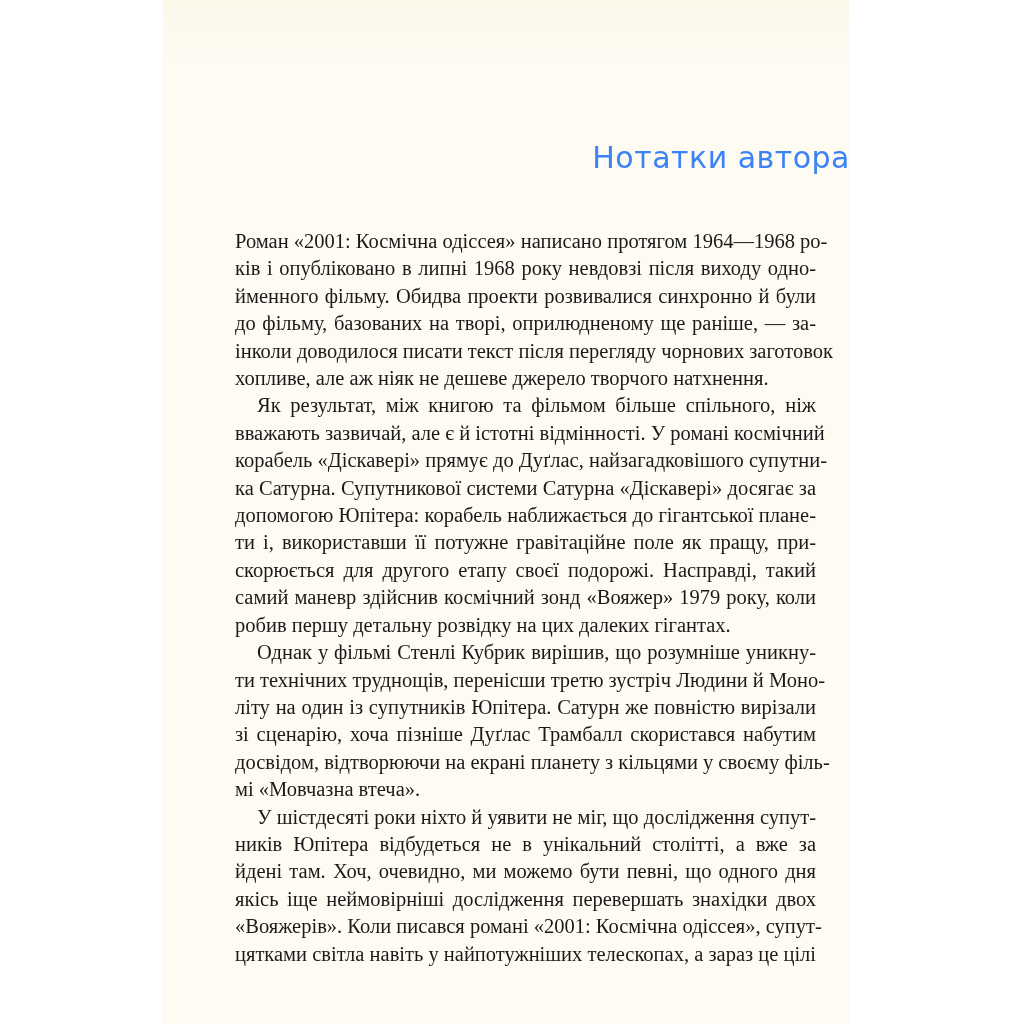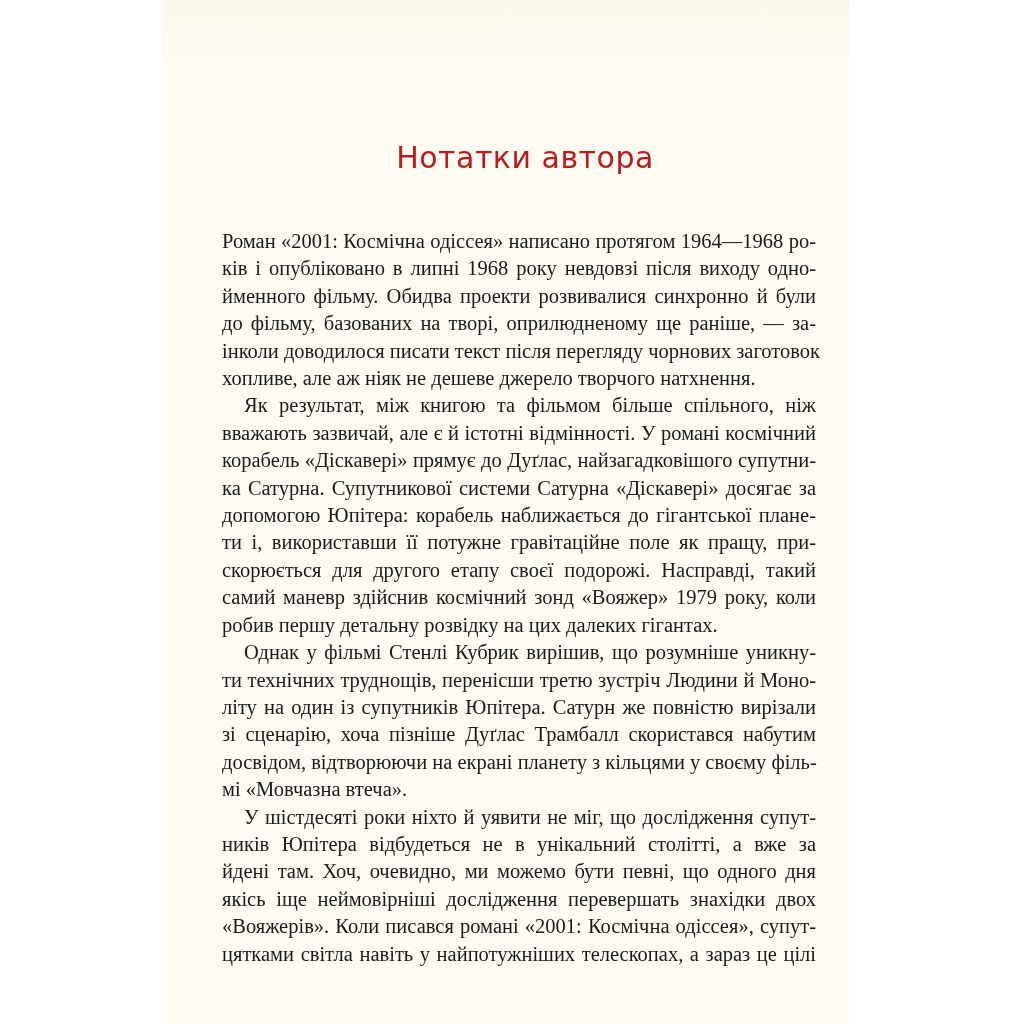--- a/index.html
+++ b/index.html
@@ -10,38 +10,38 @@
     width: 686px; height: 1024px;
     background: #fdfbf2;
   }
   .page-top-fade {
     position: absolute; left: 0; top: 0; width: 100%; height: 60px;
     background: linear-gradient(#fbf8ea, #fdfbf2);
   }
   .title {
     position: absolute;
     left: 200px; top: 140px; width: 650px;
-    text-align: center;
+    text-align: right;
     font-family: "DejaVu Sans", sans-serif;
     font-size: 30px; font-weight: normal;
-    color: #b91c1c;
+    color: #3b82f6;
     letter-spacing: 0.5px;
     margin: 0;
   }
   .body-text {
     position: absolute;
     left: 222px; top: 228px; width: 594px;
     font-family: "Liberation Serif", serif;
     font-size: 20.5px;
     line-height: 27.4px;
     color: #1a1a1a;
     text-align: justify;
   }
   .para { margin: 0; }
-  .para .line { display: block; text-align: justify; text-align-last: justify; white-space: nowrap; }
+  .para .line { display: block; text-align: justify; text-align-last: justify; white-space: nowrap; margin-left: 13px; }
   .para .line.last { text-align-last: left; }
   .indent { padding-left: 22px; }
 </style>
 </head>
 <body>
 
 <div class="page">
   <div class="page-top-fade"></div>
 </div>
 

